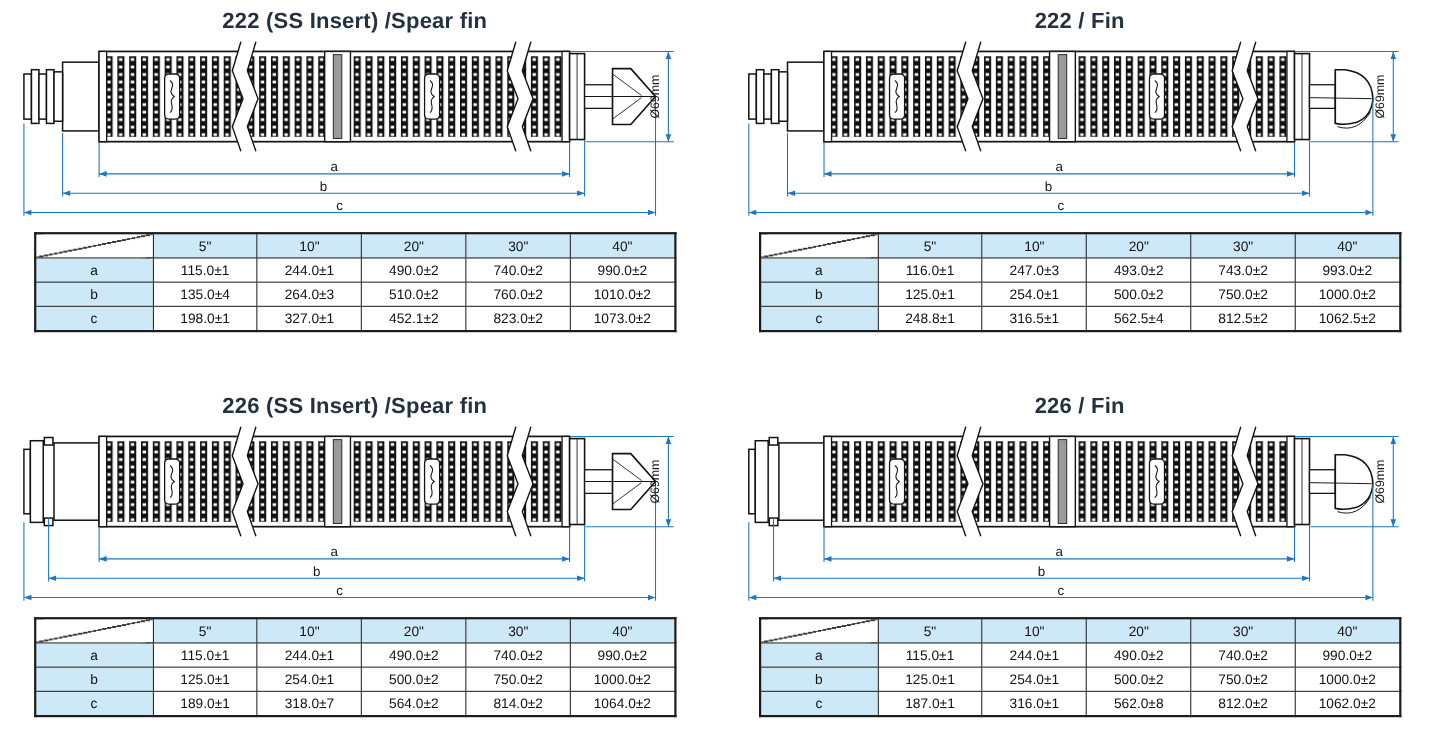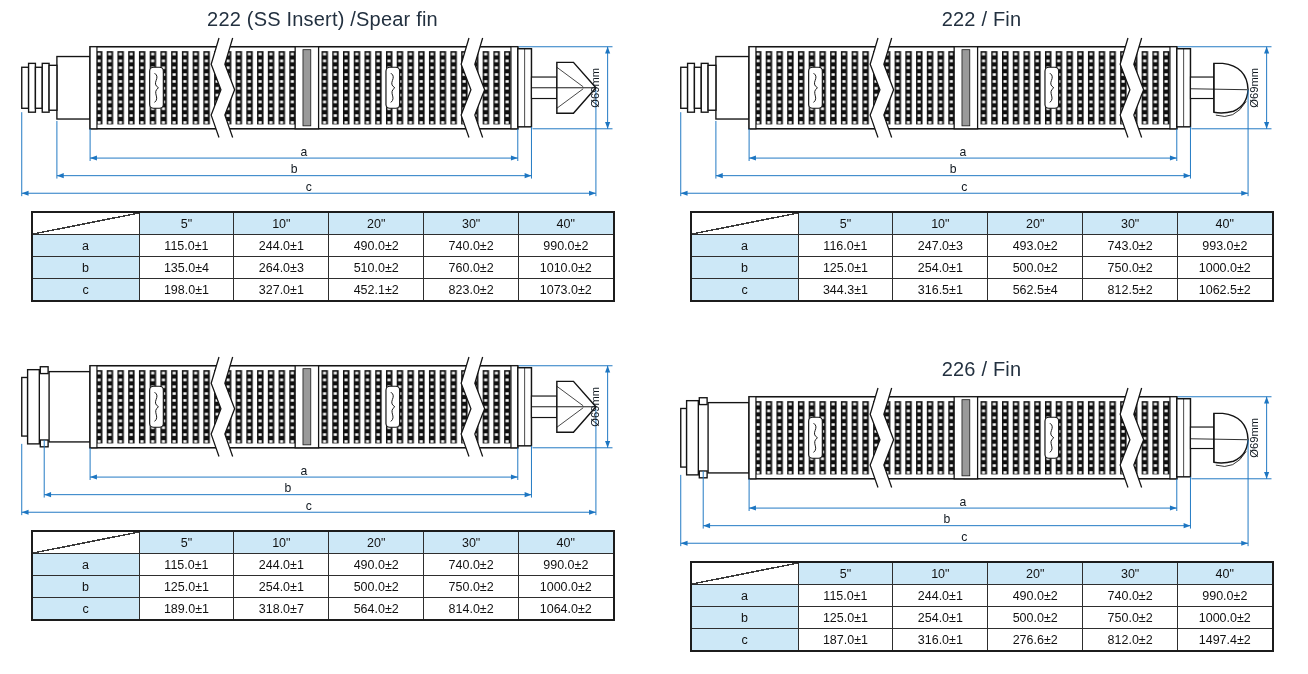--- a/index.html
+++ b/index.html
@@ -1,19 +1,19 @@
 <!DOCTYPE html>
 <html><head>
 <meta charset="utf-8">
 <style>
   html,body{margin:0;padding:0;background:#ffffff;}
   body{width:1308px;height:674px;overflow:hidden;font-family:"Liberation Sans",sans-serif;}
   .grid{display:grid;grid-template-columns:625px 625px;column-gap:34px;row-gap:54px;padding:6px 8px 0 10px;}
   .panel{display:flex;flex-direction:column;align-items:center;}
-  .panel h2{margin:2px 0 6px 0;font-size:20px;font-weight:400;color:#233140;letter-spacing:.2px;}
+  .panel h2{margin:2px 0 6px 0;font-size:20px;font-weight:700;color:#233140;letter-spacing:.2px;}
   svg.diagram{display:block;}
   svg text{font-family:"Liberation Sans",sans-serif;}
   table.dims{border-collapse:collapse;table-layout:fixed;width:584px;margin-top:8px;border:2px solid #1c1c1c;}
   table.dims th,table.dims td{border:1px solid #2e2e2e;height:21px;font-size:12.5px;font-weight:normal;
      text-align:center;vertical-align:middle;color:#111;padding:0 3px;}
   table.dims th.rowhead,table.dims th.colhead{background:#cde8f7;}
   table.dims th.corner{background:linear-gradient(to bottom right,rgba(0,0,0,0) 48.2%,#3a3a3a 48.2%,#3a3a3a 51.8%,rgba(0,0,0,0) 51.8%) #ffffff;width:100px;}
 </style>
 </head>
 <body>
@@ -230,31 +230,32 @@
           <tr>
             <th class="rowhead">b</th>
             <td class="val">125.0±1</td>
             <td class="val">254.0±1</td>
             <td class="val">500.0±2</td>
             <td class="val">750.0±2</td>
             <td class="val">1000.0±2</td>
           </tr>
           <tr>
             <th class="rowhead">c</th>
-            <td class="val">344.3±1</td>
+            <td class="val">248.8±1</td>
             <td class="val">316.5±1</td>
             <td class="val">562.5±4</td>
             <td class="val">812.5±2</td>
             <td class="val">1062.5±2</td>
           </tr>
         </tbody>
       </table>
   </section>
 
   <section class="panel">
+    <h2>226 (SS Insert) /Spear fin</h2>
     <svg class="diagram" viewBox="0 0 640 170" width="625" height="166">
         <defs>
           <pattern id="finpat2" width="11" height="7" patternUnits="userSpaceOnUse">
             <rect x="0" y="0" width="11" height="7" fill="#101010"></rect>
             <rect x="1.5" y="2.2" width="3.2" height="2.6" fill="#fff"></rect>
             <rect x="6.6" y="0" width="4.4" height="7" fill="#fff"></rect>
           </pattern>
         </defs>
         <g>
           <rect x="40" y="16" width="42" height="72" fill="#fff" stroke="#141414" stroke-width="1.4"></rect>
@@ -456,21 +457,21 @@
             <td class="val">125.0±1</td>
             <td class="val">254.0±1</td>
             <td class="val">500.0±2</td>
             <td class="val">750.0±2</td>
             <td class="val">1000.0±2</td>
           </tr>
           <tr>
             <th class="rowhead">c</th>
             <td class="val">187.0±1</td>
             <td class="val">316.0±1</td>
-            <td class="val">276.6±2</td>
+            <td class="val">562.0±8</td>
             <td class="val">812.0±2</td>
-            <td class="val">1497.4±2</td>
+            <td class="val">1062.0±2</td>
           </tr>
         </tbody>
       </table>
   </section>
 
 </div>
 
 </body></html>

